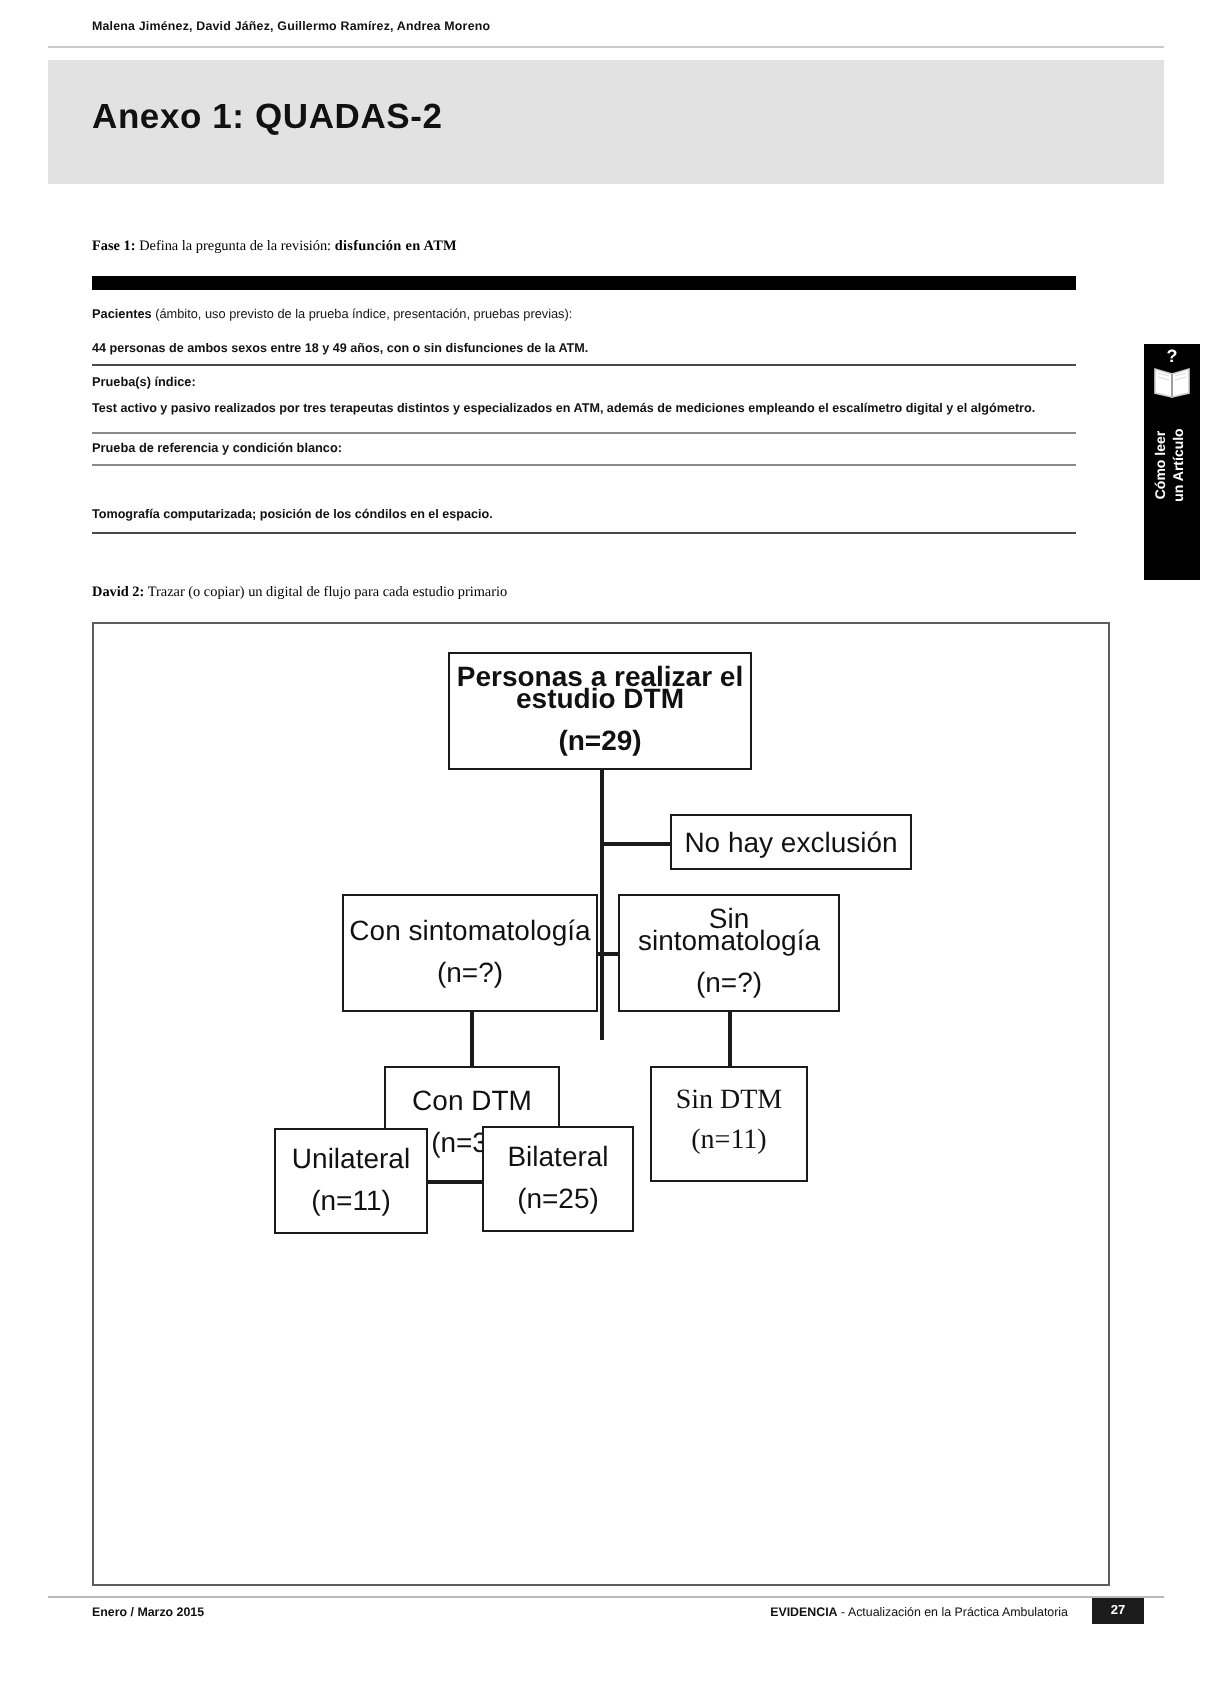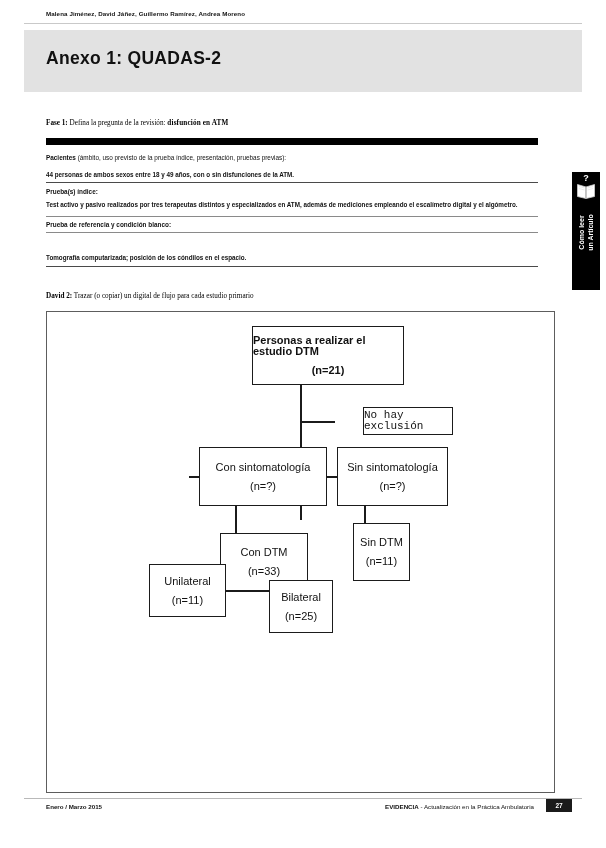--- a/index.html
+++ b/index.html
@@ -155,24 +155,24 @@
   }
   .fbox {
     position: absolute;
     border: 1.6px solid #1b1b1b;
     background: #ffffff;
     box-sizing: border-box;
     display: flex;
     flex-direction: column;
     align-items: center;
     justify-content: center;
-    font-size: 11px;
+    text-align: center;
+    font-size: 14px;
     color: #111;
     z-index: 3;
-    margin-left: 28px;
   }
   .fbox .ttl { line-height: 11px; }
   .fbox .n { margin-top: 7px; }
   .fbox.bold .ttl, .fbox.bold .n { font-weight: bold; }
 
   .conn {
     position: absolute;
     background: #1b1b1b;
     z-index: 1;
   }
@@ -273,53 +273,53 @@
     <div class="conn h" style="left:142px; top:164px; width:175px;"></div>
     <div class="conn v" style="left:188px; top:135px; height:30px;"></div>
     <div class="conn v" style="left:317px; top:135px; height:30px;"></div>
     <div class="conn v" style="left:188px; top:194px; height:27px;"></div>
     <div class="conn v" style="left:317px; top:194px; height:27px;"></div>
     <div class="conn v" style="left:188px; top:250px; height:29px;"></div>
     <div class="conn h" style="left:145px; top:278px; width:88px;"></div>
 
     <div class="fbox bold" style="left:177px; top:14px; width:152px; height:59px;">
       <div class="ttl">Personas a realizar el estudio DTM</div>
-      <div class="n">(n=21)</div>
-    </div>
-
-    <div class="fbox" style="left:288px; top:95px; width:90px; height:28px;font-family:Liberation Mono, monospace;">
+      <div class="n">(n=29)</div>
+    </div>
+
+    <div class="fbox" style="left:288px; top:95px; width:121px; height:28px;">
       <div class="ttl">No hay exclusión</div>
     </div>
 
     <div class="fbox" style="left:124px; top:135px; width:128px; height:59px;">
       <div class="ttl">Con sintomatología</div>
       <div class="n">(n=?)</div>
     </div>
 
     <div class="fbox" style="left:262px; top:135px; width:111px; height:59px;">
       <div class="ttl">Sin sintomatología</div>
       <div class="n">(n=?)</div>
     </div>
 
     <div class="fbox" style="left:145px; top:221px; width:88px; height:58px;">
       <div class="ttl">Con DTM</div>
       <div class="n">(n=33)</div>
     </div>
 
-    <div class="fbox" style="left:278px; top:211px; width:57px; height:58px;">
+    <div class="fbox" style="left:278px; top:221px; width:79px; height:58px;font-family:Liberation Serif, serif;">
       <div class="ttl">Sin DTM</div>
       <div class="n">(n=11)</div>
     </div>
 
-    <div class="fbox" style="left:74px; top:252px; width:77px; height:53px;">
+    <div class="fbox" style="left:90px; top:252px; width:77px; height:53px;">
       <div class="ttl">Unilateral</div>
       <div class="n">(n=11)</div>
     </div>
 
-    <div class="fbox" style="left:194px; top:268px; width:64px; height:53px;">
+    <div class="fbox" style="left:194px; top:251px; width:76px; height:53px;">
       <div class="ttl">Bilateral</div>
       <div class="n">(n=25)</div>
     </div>
   </div>
 
   <div class="footer-rule"></div>
   <div class="footer-left">Enero / Marzo  2015</div>
   <div class="footer-right">
     <b>EVIDENCIA</b><span> -  Actualización en la Práctica Ambulatoria</span>
   </div>

